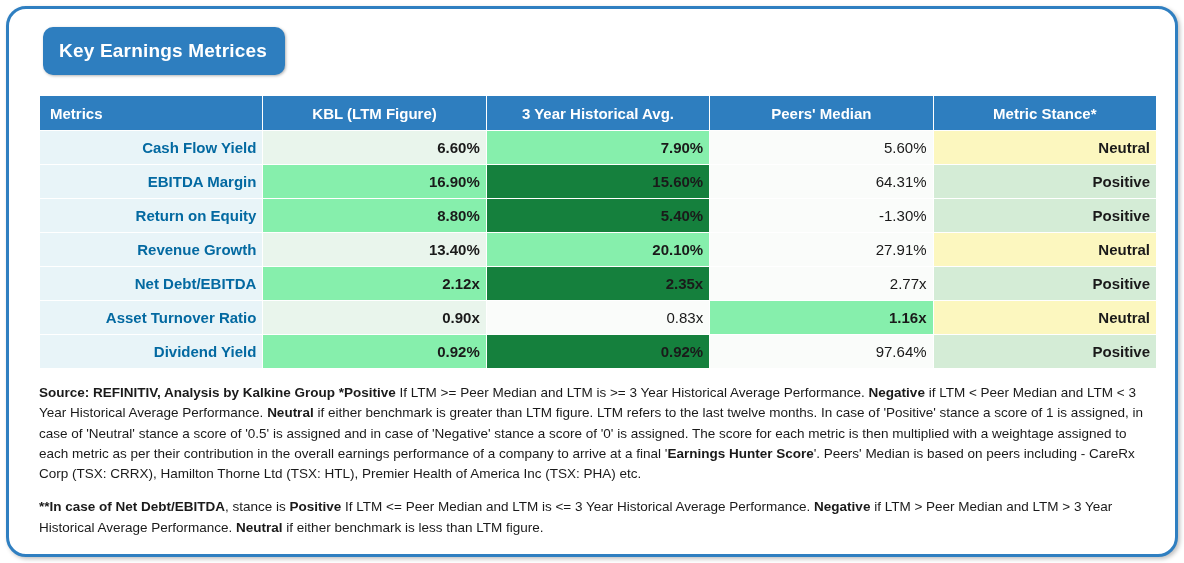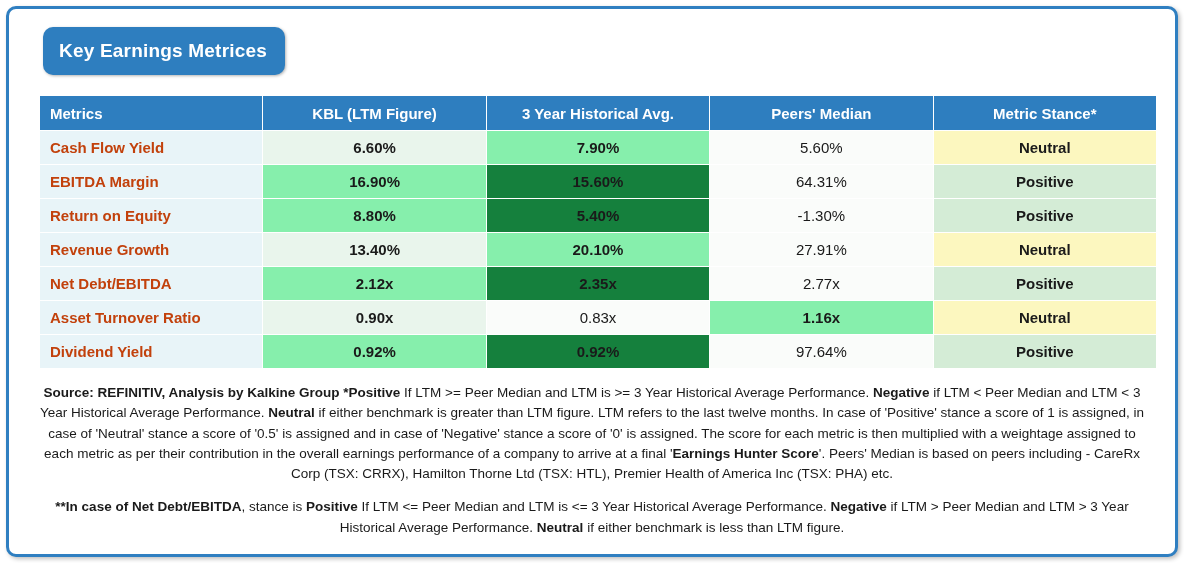--- a/index.html
+++ b/index.html
@@ -19,21 +19,21 @@
     height: 563px;
     box-sizing: border-box;
   }
   .frame {
     position: absolute;
     left: 6px;
     top: 6px;
     right: 6px;
     bottom: 6px;
     border: 3px solid #2f7fc1;
-    border-radius: 10px;
+    border-radius: 20px;
     background: #ffffff;
     box-sizing: border-box;
     box-shadow: 2px 2px 4px rgba(0,0,0,0.25);
   }
   .inner {
     position: absolute;
     left: 12px;
     top: 10px;
     right: 12px;
     bottom: 10px;
@@ -67,46 +67,46 @@
     border: 1px solid #ffffff;
     padding: 0 6px;
   }
   table.metrics th.first {
     text-align: left;
     padding-left: 10px;
   }
   table.metrics td {
     height: 33px;
     font-size: 15px;
-    text-align: center;
+    text-align: right;
     border: 1px solid #ffffff;
     color: #1a1a1a;
     padding: 0 6px;
   }
   table.metrics td.label {
-    text-align: left;
+    text-align: right;
     padding-left: 10px;
     font-weight: bold;
-    color: #c2410c;
+    color: #0369a1;
     background: #e8f4f8;
   }
   
   .g-dark  { background: #86efac; font-weight: bold; color: #15391f; }
   .g-mid   { background: #15803d; font-weight: bold; color: #15391f; }
   .g-pale  { background: #e9f5ec; font-weight: bold; color: #15391f; }
   .g-white { background: #fafcfa; }
   .stance-pos { background: #d4ecd6; font-weight: bold; color: #1b3a1f; }
   .stance-neu { background: #fcf7bf; font-weight: bold; color: #3a3a10; }
   .notes {
     margin: 14px 18px 0 18px;
     font-size: 13.5px;
     line-height: 1.5;
     color: #1a1a1a;
   }
-  .notes p { margin: 0 0 13px 0; text-align: center; }
+  .notes p { margin: 0 0 13px 0; }
   .notes b { font-weight: bold; }
 </style>
 </head>
 <body>
 
 <div class="page">
   <div class="frame">
     <div class="inner">
 
       <div class="title-tab">Key Earnings Metrices</div>

